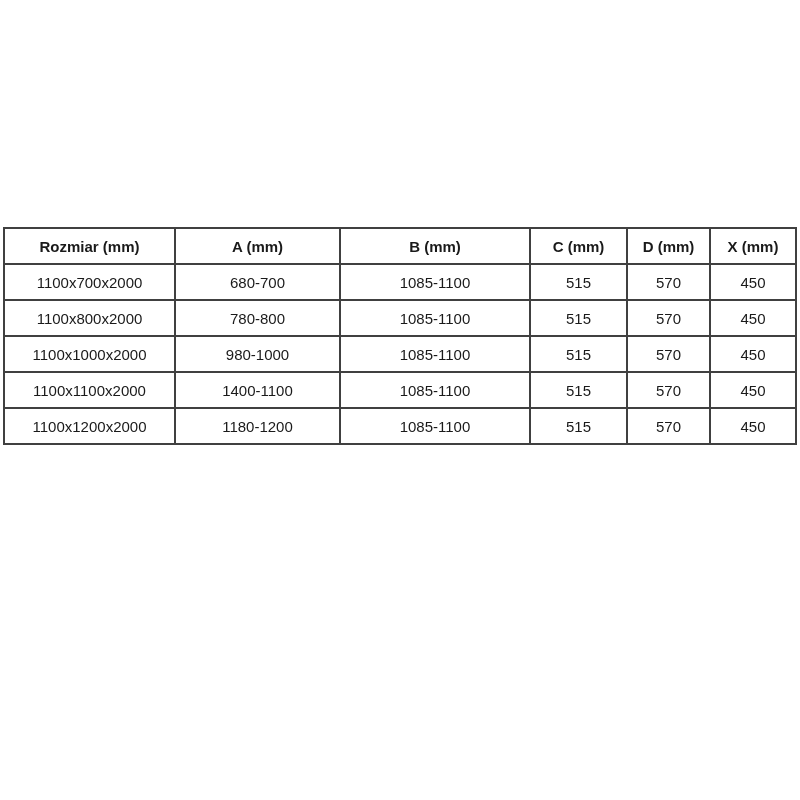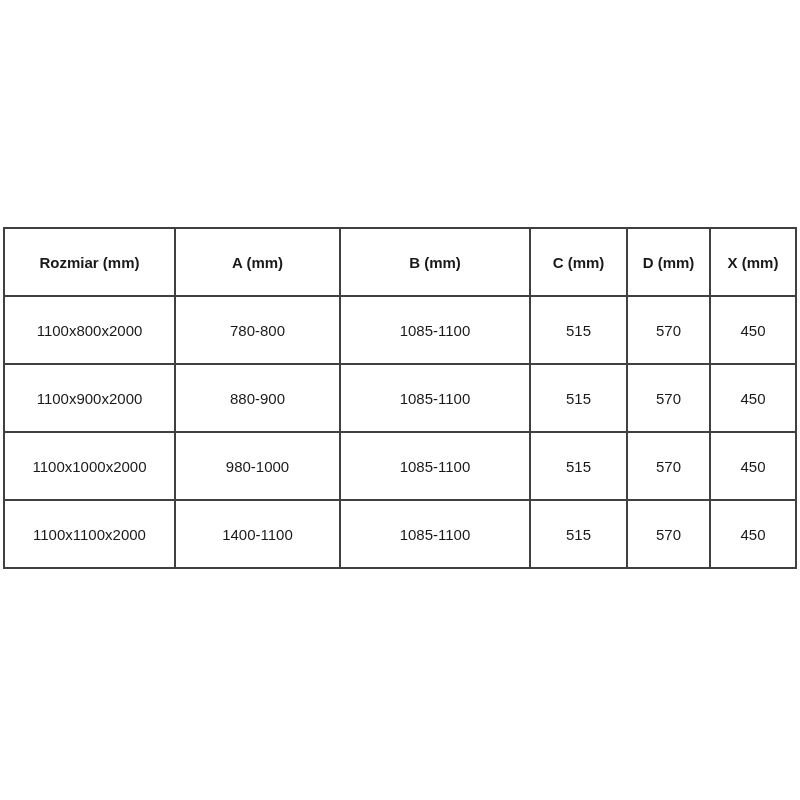--- a/index.html
+++ b/index.html
@@ -26,21 +26,21 @@
     table-layout: fixed;
     background: #ffffff;
   }
   table.size-table th,
   table.size-table td {
     border: 2px solid #404040;
     text-align: center;
     vertical-align: middle;
     height: 34px;
     font-size: 15px;
-    padding: 16px 2px;
+    padding: 0 2px;
     overflow: hidden;
     white-space: nowrap;
   }
   table.size-table th {
     font-weight: bold;
   }
   col.c-rozmiar { width: 171px; }
   col.c-a { width: 165px; }
   col.c-b { width: 190px; }
   col.c-c { width: 97px; }
@@ -65,30 +65,30 @@
         <th>Rozmiar (mm)</th>
         <th>A (mm)</th>
         <th>B (mm)</th>
         <th>C (mm)</th>
         <th>D (mm)</th>
         <th>X (mm)</th>
       </tr>
     </thead>
     <tbody>
       <tr>
-        <td>1100x800x2000</td>
-        <td>780-800</td>
+        <td>1100x700x2000</td>
+        <td>680-700</td>
         <td>1085-1100</td>
         <td>515</td>
         <td>570</td>
         <td>450</td>
       </tr>
       <tr>
-        <td>1100x900x2000</td>
-        <td>880-900</td>
+        <td>1100x800x2000</td>
+        <td>780-800</td>
         <td>1085-1100</td>
         <td>515</td>
         <td>570</td>
         <td>450</td>
       </tr>
       <tr>
         <td>1100x1000x2000</td>
         <td>980-1000</td>
         <td>1085-1100</td>
         <td>515</td>
@@ -96,15 +96,23 @@
         <td>450</td>
       </tr>
       <tr>
         <td>1100x1100x2000</td>
         <td>1400-1100</td>
         <td>1085-1100</td>
         <td>515</td>
         <td>570</td>
         <td>450</td>
       </tr>
+      <tr>
+        <td>1100x1200x2000</td>
+        <td>1180-1200</td>
+        <td>1085-1100</td>
+        <td>515</td>
+        <td>570</td>
+        <td>450</td>
+      </tr>
     </tbody>
   </table>
 </div>
 
 </body></html>

